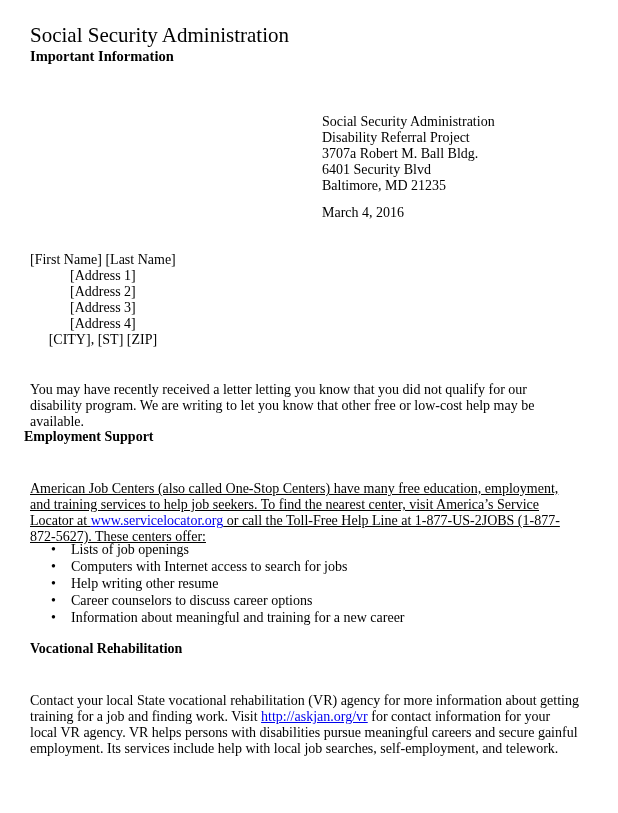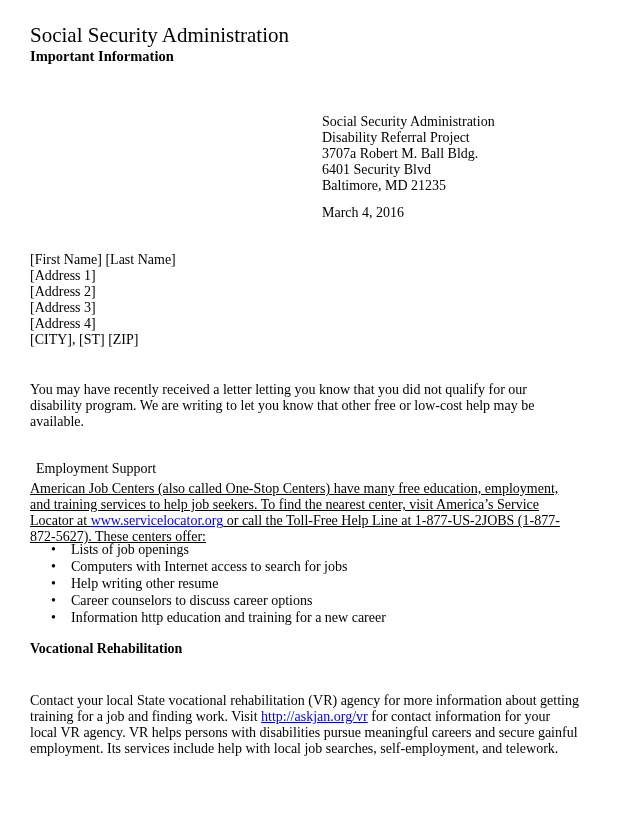--- a/index.html
+++ b/index.html
@@ -8,24 +8,24 @@
     font-family: "Liberation Serif", "DejaVu Serif", serif;
     color: #000000;
   }
   .abs { position: absolute; }
   .title { left: 30px; top: 23px; font-size: 21px; line-height: 24px; white-space: nowrap; }
   .subtitle { left: 30px; top: 47px; font-size: 14.5px; line-height: 18px; font-weight: bold; white-space: nowrap; }
   .txt { font-size: 14px; line-height: 16px; }
   .sender { left: 322px; top: 114px; }
   .sender div, .recipient div { white-space: nowrap; }
   .date { left: 322px; top: 205px; white-space: nowrap; }
-  .recipient { left: 30px; top: 252px; }
+  .recipient { left: 30px; top: 252px; text-align: center; }
   .para { left: 30px; width: 545px; margin-top: 19px; }
   .p1 { top: 363px; }
-  .h1 { left: 36px; top: 429px; font-weight: normal; white-space: nowrap; margin-top: 32px; }
+  .h1 { left: 24px; top: 429px; font-weight: bold; white-space: nowrap; }
   .p2 { top: 462px; width: 550px; text-decoration: underline; }
   .list { left: 30px; top: 541px; margin: 0; padding: 0; list-style: none; }
   .list li { position: relative; padding-left: 41px; height: 17px; line-height: 17px; white-space: nowrap; }
   .list li .bullet { position: absolute; left: 21px; top: 0; }
   .h2 { left: 30px; top: 641px; font-weight: bold; white-space: nowrap; }
   .p3 { top: 674px; width: 550px; }
   a.link { color: #0000ee; text-decoration: underline; }
 </style>
 </head>
 <body>
@@ -58,20 +58,20 @@
 
   <div class="abs txt h1">Employment Support</div>
 
   <div class="abs txt para p2"><span>American Job Centers (also called One-Stop Centers) have many free education, employment, and training services to help job seekers.  To find the nearest center, visit America’s Service Locator at </span><a class="link" style="color: rgb(0, 0, 238);">www.servicelocator.org</a><span> or call the Toll-Free Help Line at 1-877-US-2JOBS (1-877-872-5627).  These centers offer:</span></div>
 
   <ul class="abs txt list">
     <li><span class="bullet">•</span><span>Lists of job openings</span></li>
     <li><span class="bullet">•</span><span>Computers with Internet access to search for jobs</span></li>
     <li><span class="bullet">•</span><span>Help writing other resume</span></li>
     <li><span class="bullet">•</span><span>Career counselors to discuss career options</span></li>
-    <li><span class="bullet">•</span><span>Information http education and training for a new career</span></li>
+    <li><span class="bullet">•</span><span>Information about meaningful and training for a new career</span></li>
   </ul>
 
   <div class="abs txt h2">Vocational Rehabilitation</div>
 
   <div class="abs txt para p3"><span>Contact your local State vocational rehabilitation (VR) agency for more information about getting training for a job and finding work.  Visit </span><a class="link" style="color: rgb(0, 0, 238);">http://askjan.org/vr</a><span> for contact information for your local VR agency.  VR helps persons with disabilities pursue meaningful careers and secure gainful employment.  Its services include help with local job searches, self-employment, and telework.</span></div>
 
 </div>
 
 </body></html>

